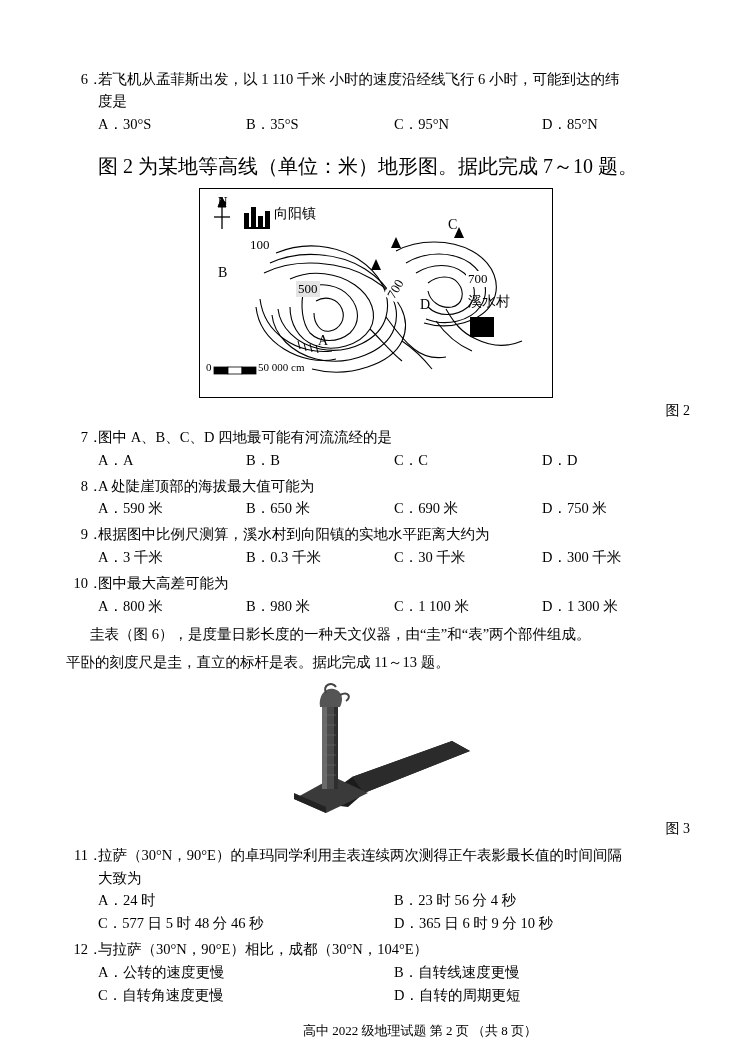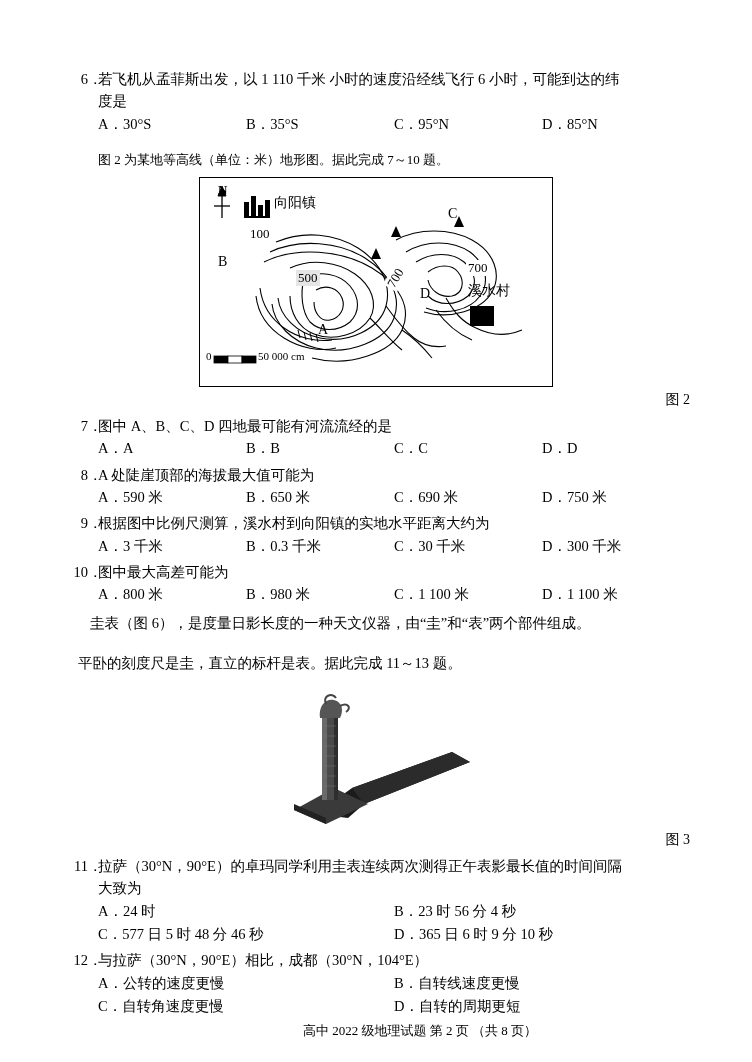--- a/index.html
+++ b/index.html
@@ -52,35 +52,35 @@
   .opts {
     display: flex;
     padding-left: 36px;
     font-size: 14.5px;
     line-height: 1.6;
   }
   .opts.four > div { width: 25%; }
   .opts.two > div { width: 50%; }
   .opts.two > div:first-child { width: 50%; }
   .intro {
-    font-size: 13px;
+    font-size: 20px;
     line-height: 1.6;
     padding-left: 36px;
     margin: 14px 0 2px 0;
   }
   .intro-flow {
     font-size: 14.5px;
     line-height: 1.7;
     margin: 4px 0 0 0;
     text-indent: 28px;
   }
   .intro-flow2 {
     font-size: 14.5px;
     line-height: 1.7;
-    margin: 16px;
+    margin: 4px;
   }
   .figwrap {
     text-align: center;
     margin: 6px 0 0 0;
   }
   .figcap {
     text-align: right;
     font-size: 14px;
     margin: 4px 0 6px 0;
   }
@@ -256,21 +256,21 @@
   <div class="q">
     <div class="q-head">
       <span class="q-num">10</span>
       <span class="q-dot">．</span>
       <span class="q-text">图中最大高差可能为</span>
     </div>
     <div class="opts four">
       <div>A．800 米</div>
       <div>B．980 米</div>
       <div>C．1 100 米</div>
-      <div>D．1 100 米</div>
+      <div>D．1 300 米</div>
     </div>
   </div>
 
   <div class="intro-flow">圭表（图 6），是度量日影长度的一种天文仪器，由“圭”和“表”两个部件组成。</div>
   <div class="intro-flow2">平卧的刻度尺是圭，直立的标杆是表。据此完成 11～13 题。</div>
 
   <div class="figwrap">
     <svg class="gnomon" width="240" height="135" viewBox="0 0 240 135" xmlns="http://www.w3.org/2000/svg">
 
       <polygon points="60,122 96,96 196,60 214,70 108,112 92,126" fill="#1b1b1b"></polygon>

